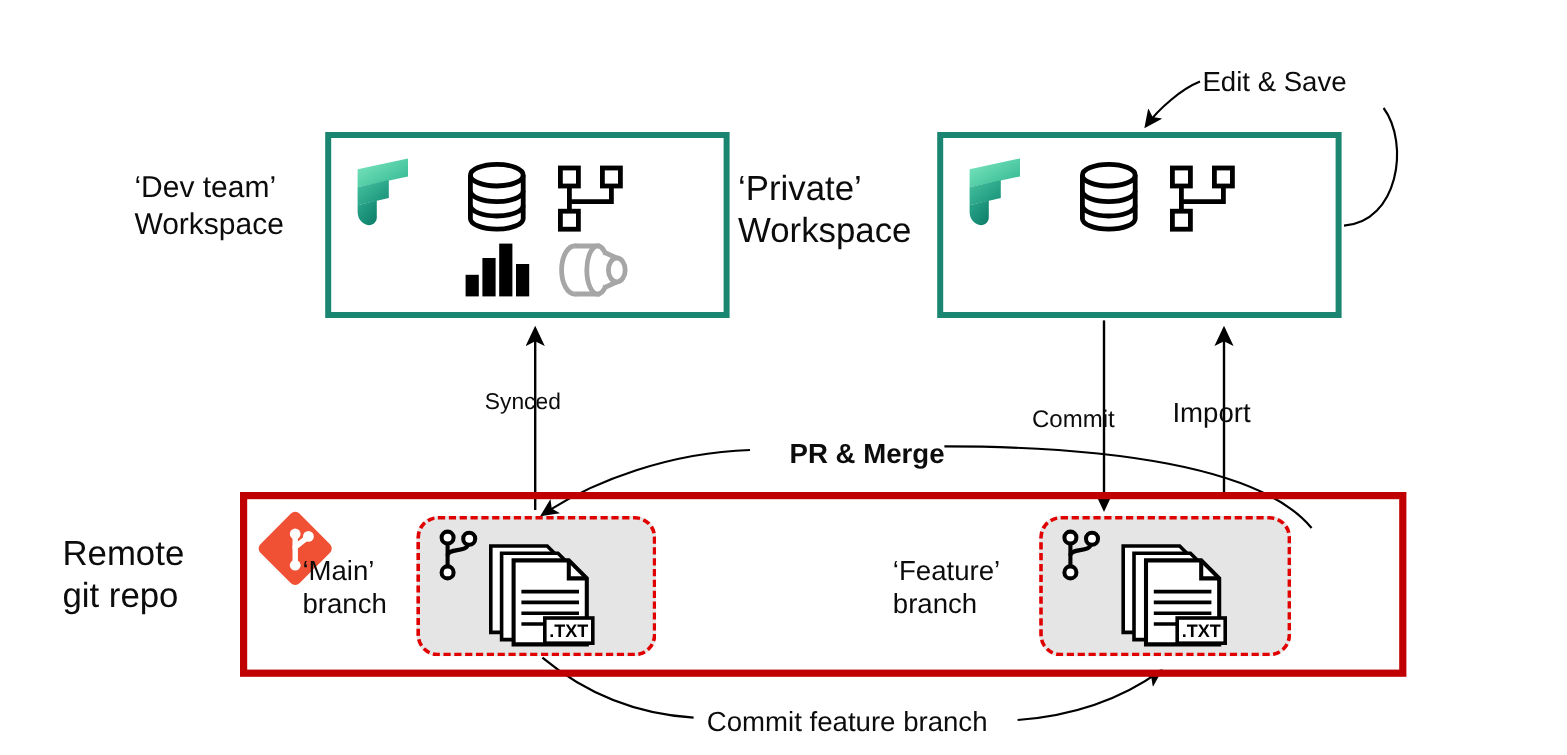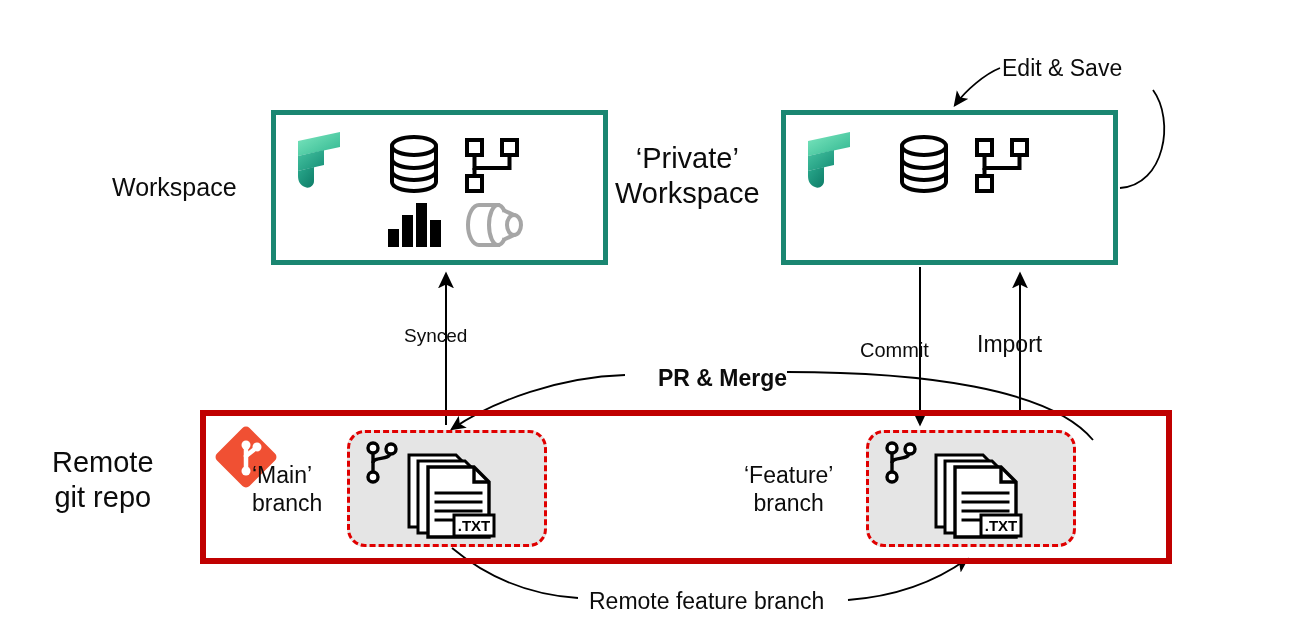--- a/index.html
+++ b/index.html
@@ -25,21 +25,20 @@
     width: 1306px;
     height: 629px;
     pointer-events: none;
   }
   .label {
     position: absolute;
     font-family: "Liberation Sans", sans-serif;
     color: #0c0c0c;
     line-height: 1.22;
     white-space: pre;
-    text-align: center;
   }
 
   
   .ws-box {
     position: absolute;
     border: 5px solid #1a8671;
     background: #ffffff;
     box-sizing: border-box;
   }
   #dev-workspace-box { left: 271px; top: 110px; width: 337px; height: 155px; }
@@ -184,21 +183,21 @@
           <ellipse cx="15" cy="24" rx="11" ry="20" fill="#ffffff" stroke="#a6a6a6" stroke-width="4"></ellipse>
           <path d="M15 4 L34 4 L34 44 L15 44" fill="#ffffff" stroke="#a6a6a6" stroke-width="4"></path>
           <ellipse cx="34" cy="24" rx="9" ry="20" fill="#ffffff" stroke="#a6a6a6" stroke-width="4"></ellipse>
           <path d="M39 9 L50 14 L50 34 L39 39" fill="#ffffff" stroke="#a6a6a6" stroke-width="4"></path>
           <ellipse cx="50" cy="24" rx="7" ry="10" fill="#ffffff" stroke="#a6a6a6" stroke-width="4"></ellipse>
         </svg>
       </div>
     </div>
   </div>
 
-  <div class="label" id="dev-workspace-label"><br><span>Workspace</span></div>
+  <div class="label" id="dev-workspace-label"><span>‘Dev team’</span><br><span>Workspace</span></div>
 
   <div class="ws-box" id="private-workspace-box">
 
     <svg class="fabric-logo" viewBox="0 0 52 62" xmlns="http://www.w3.org/2000/svg">
       <path d="M4 12 L46 3 L46 18 L4 27 Z" fill="url(#fabA)"></path>
       <path d="M4 27 L30 21 L30 36 L4 42 Z" fill="url(#fabB)"></path>
       <path d="M4 42 L20 38 L20 52 C20 57 15 60 11 58 C6 56 4 52 4 47 Z" fill="url(#fabC)"></path>
     </svg>
 
     <div class="icon-cluster" id="private-icons">
@@ -292,16 +291,16 @@
       </g>
       <rect x="50" y="66" width="40" height="21" fill="#ffffff" stroke="#000000" stroke-width="3"></rect>
       <text x="70" y="82" font-family="Liberation Sans, sans-serif" font-size="15" font-weight="bold" text-anchor="middle" fill="#000000">.TXT</text>
     </svg>
   </div>
 
   <div class="label" id="synced-label">Synced</div>
   <div class="label" id="commit-label">Commit</div>
   <div class="label" id="import-label">Import</div>
   <div class="label" id="pr-merge-label">PR &amp; Merge</div>
-  <div class="label" id="create-branch-label">Remote feature branch</div>
+  <div class="label" id="create-branch-label">Commit feature branch</div>
   <div class="label" id="edit-save-label">Edit &amp; Save</div>
 
 </div>
 
 </body></html>

